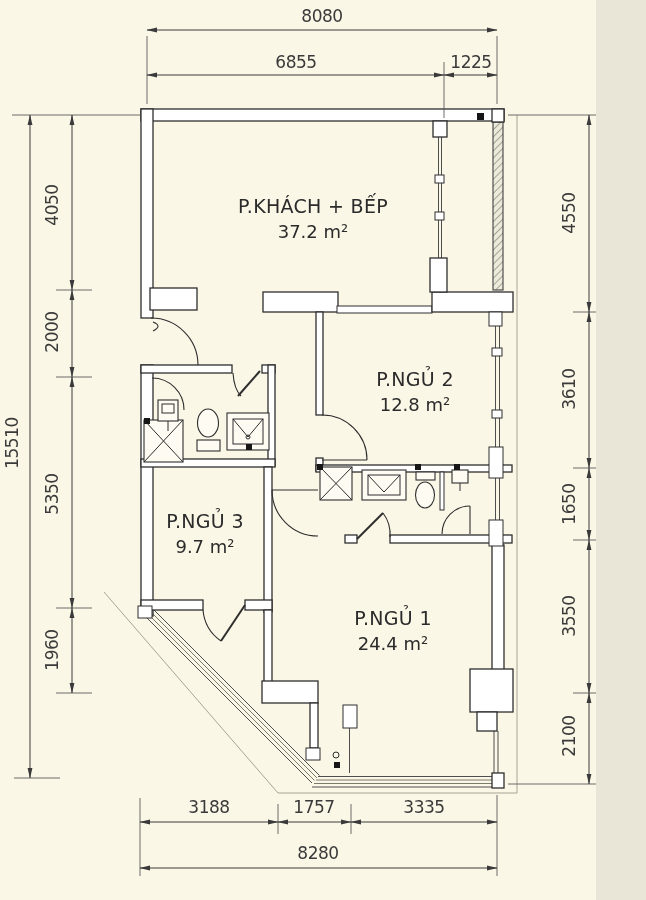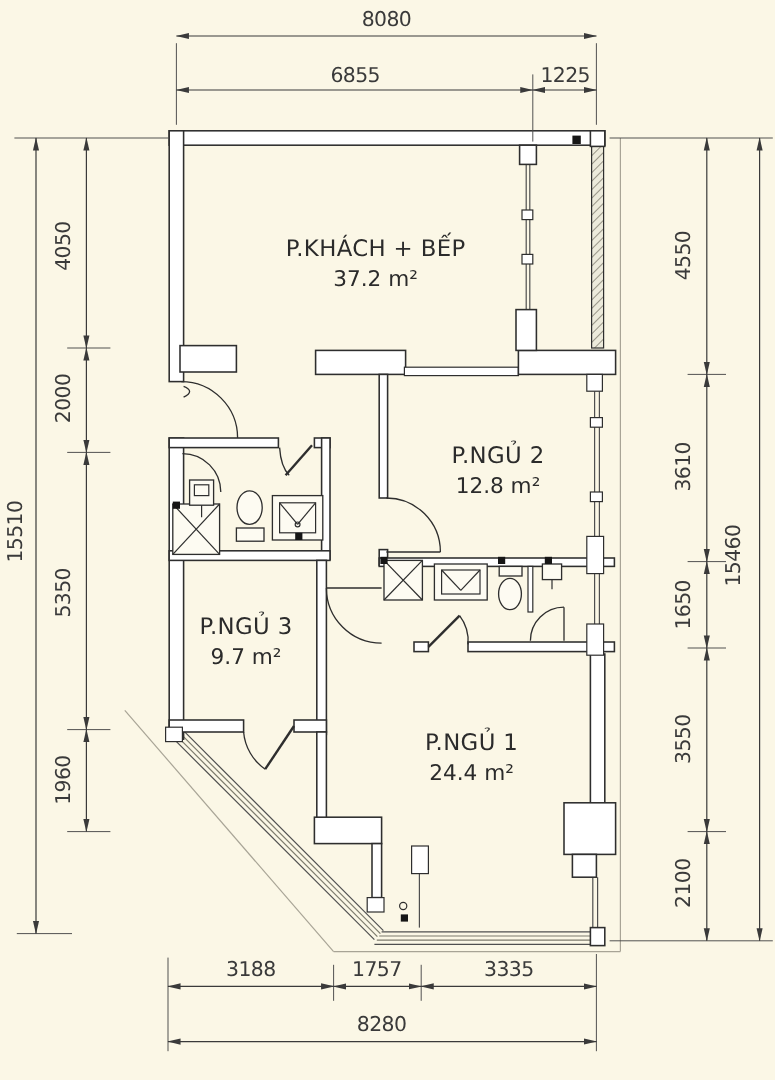--- a/index.html
+++ b/index.html
@@ -1,17 +1,17 @@
 <!DOCTYPE html>
 <html><head>
 <meta charset="utf-8">
 <style>
   html,body{margin:0;padding:0;}
   body{background:#e9e6d8;font-family:"DejaVu Sans",sans-serif;}
-  #stage{position:relative;width:646px;height:900px;background:#fbf7e6;overflow:hidden;}
+  #stage{position:relative;width:596px;height:900px;background:#fbf7e6;overflow:hidden;}
   svg{position:absolute;left:0;top:0;}
   .wall{fill:#ffffff;stroke:#2e2e2e;stroke-width:1.3;}
   .wallthin{fill:#ffffff;stroke:#2e2e2e;stroke-width:1;}
   .glass{stroke:#4f4f4f;stroke-width:1;fill:none;}
   .glasslt{stroke:#7c7a6c;stroke-width:1;fill:none;}
   .dim{stroke:#3a3a3a;stroke-width:1;fill:none;}
   .ext{stroke:#4a4a4a;stroke-width:0.8;fill:none;}
   .door{stroke:#2e2e2e;stroke-width:1.1;fill:none;}
   .leaf{stroke:#2e2e2e;stroke-width:2;fill:none;}
   .fx{fill:#fdfbf2;stroke:#2e2e2e;stroke-width:1.1;}

